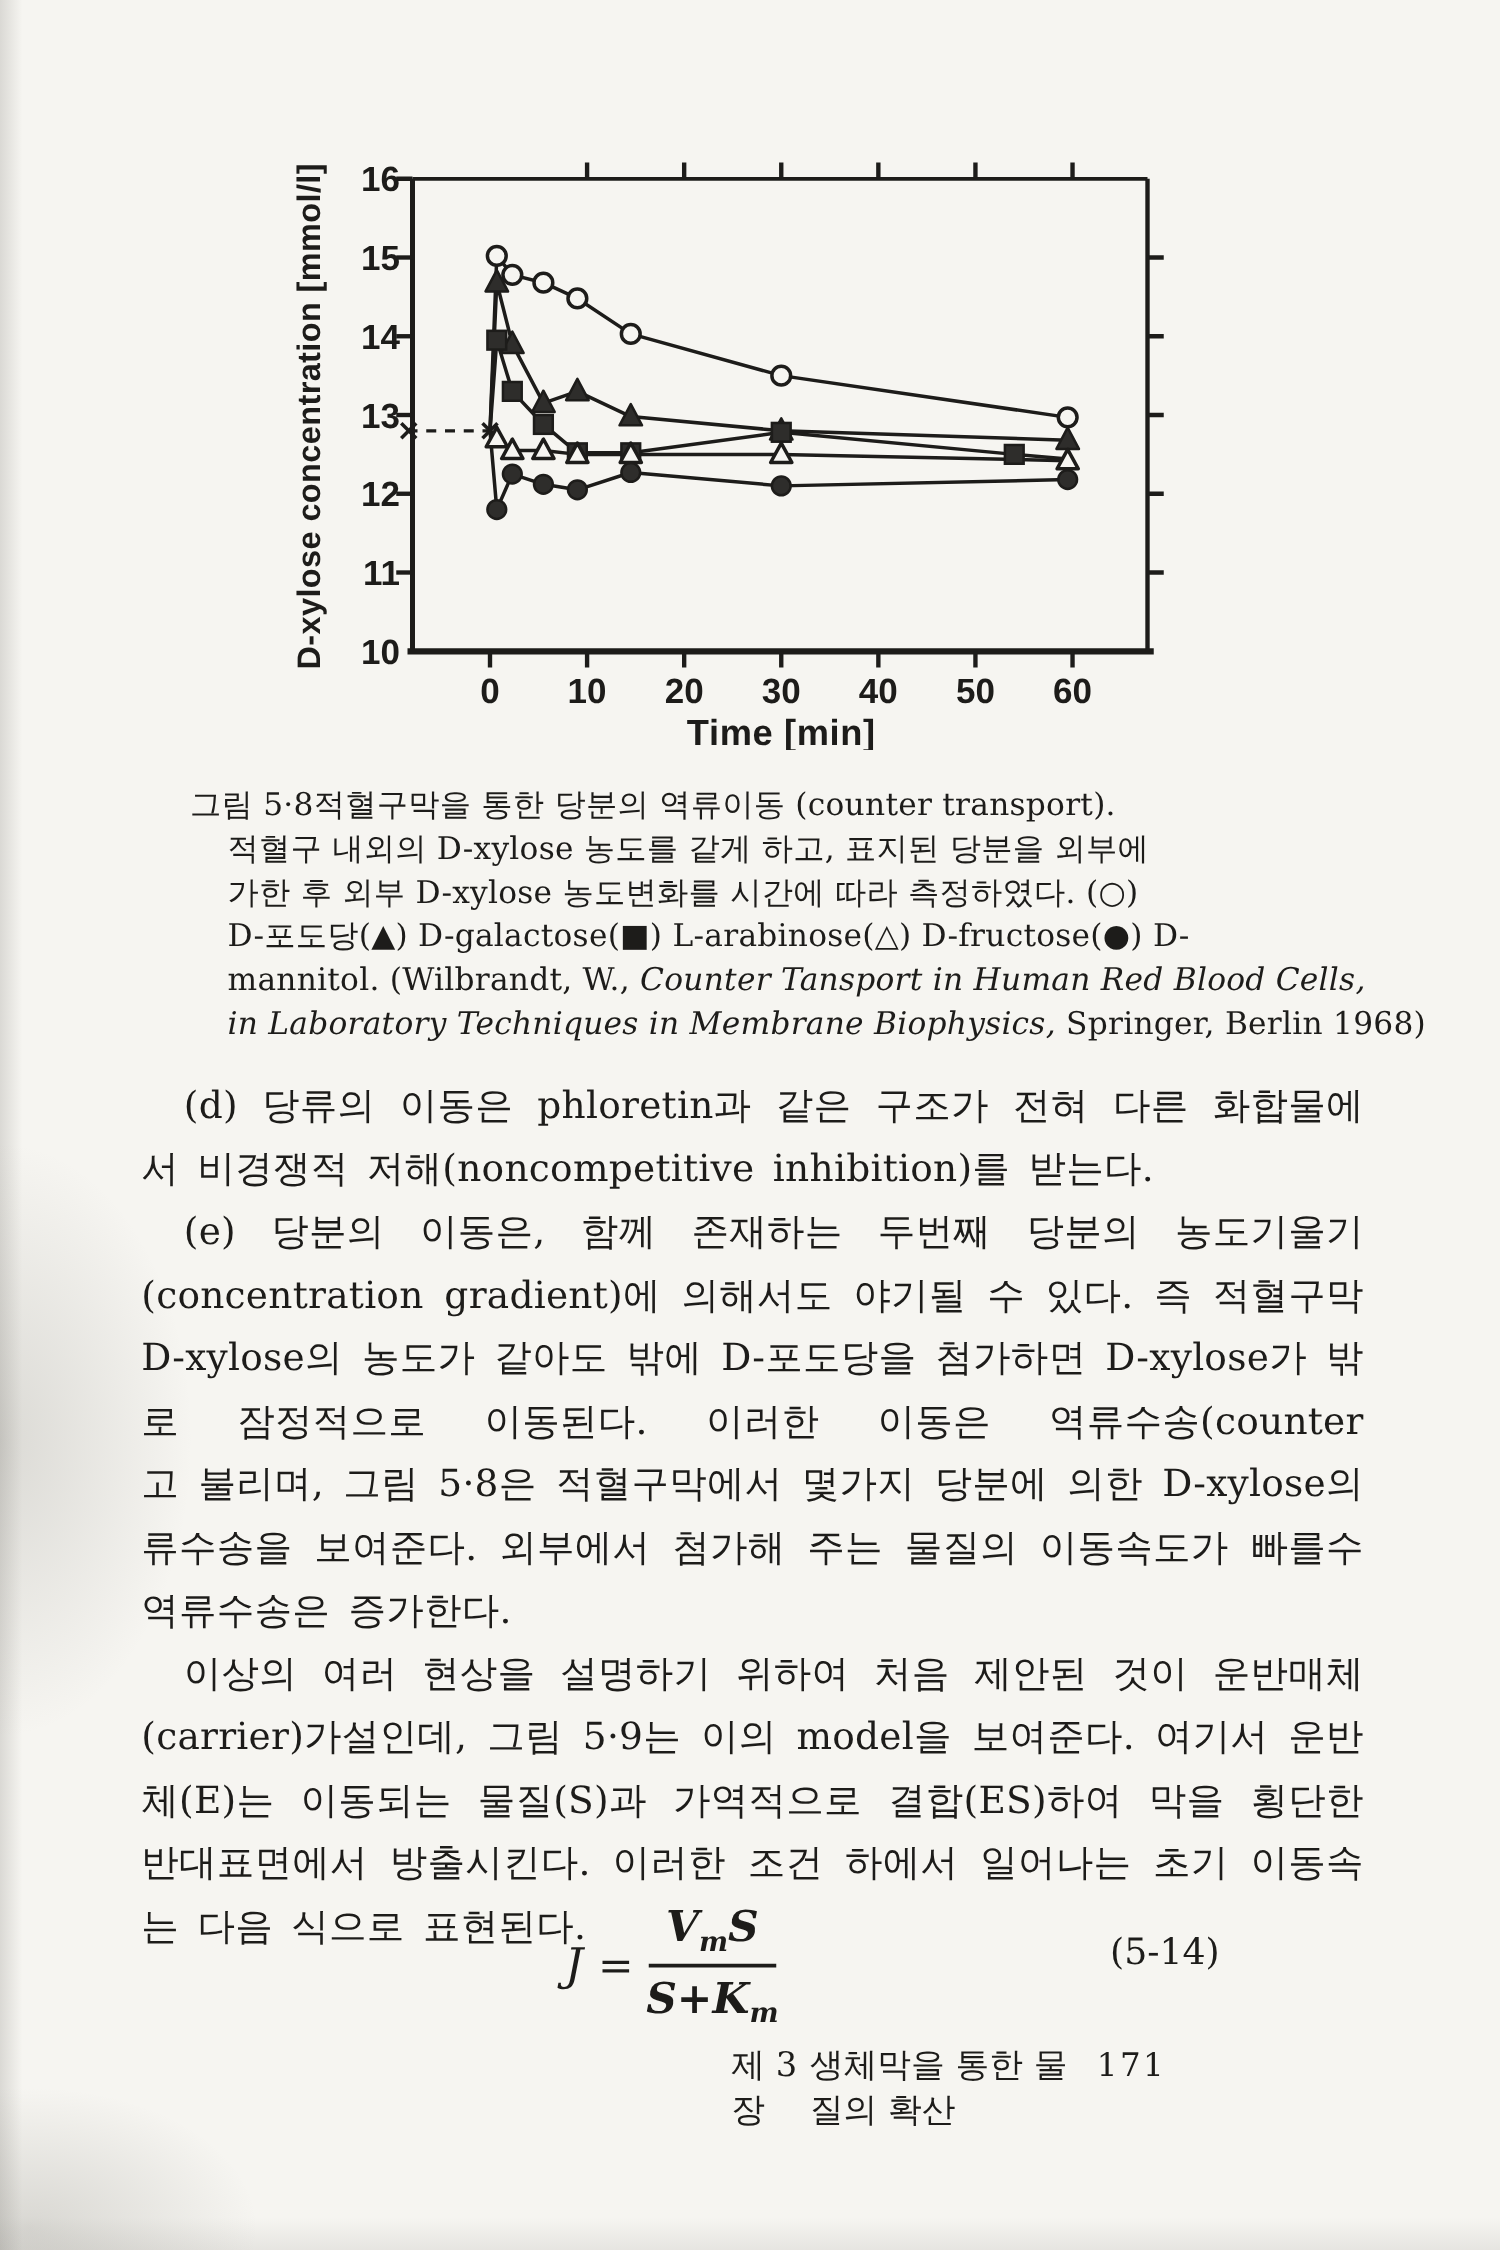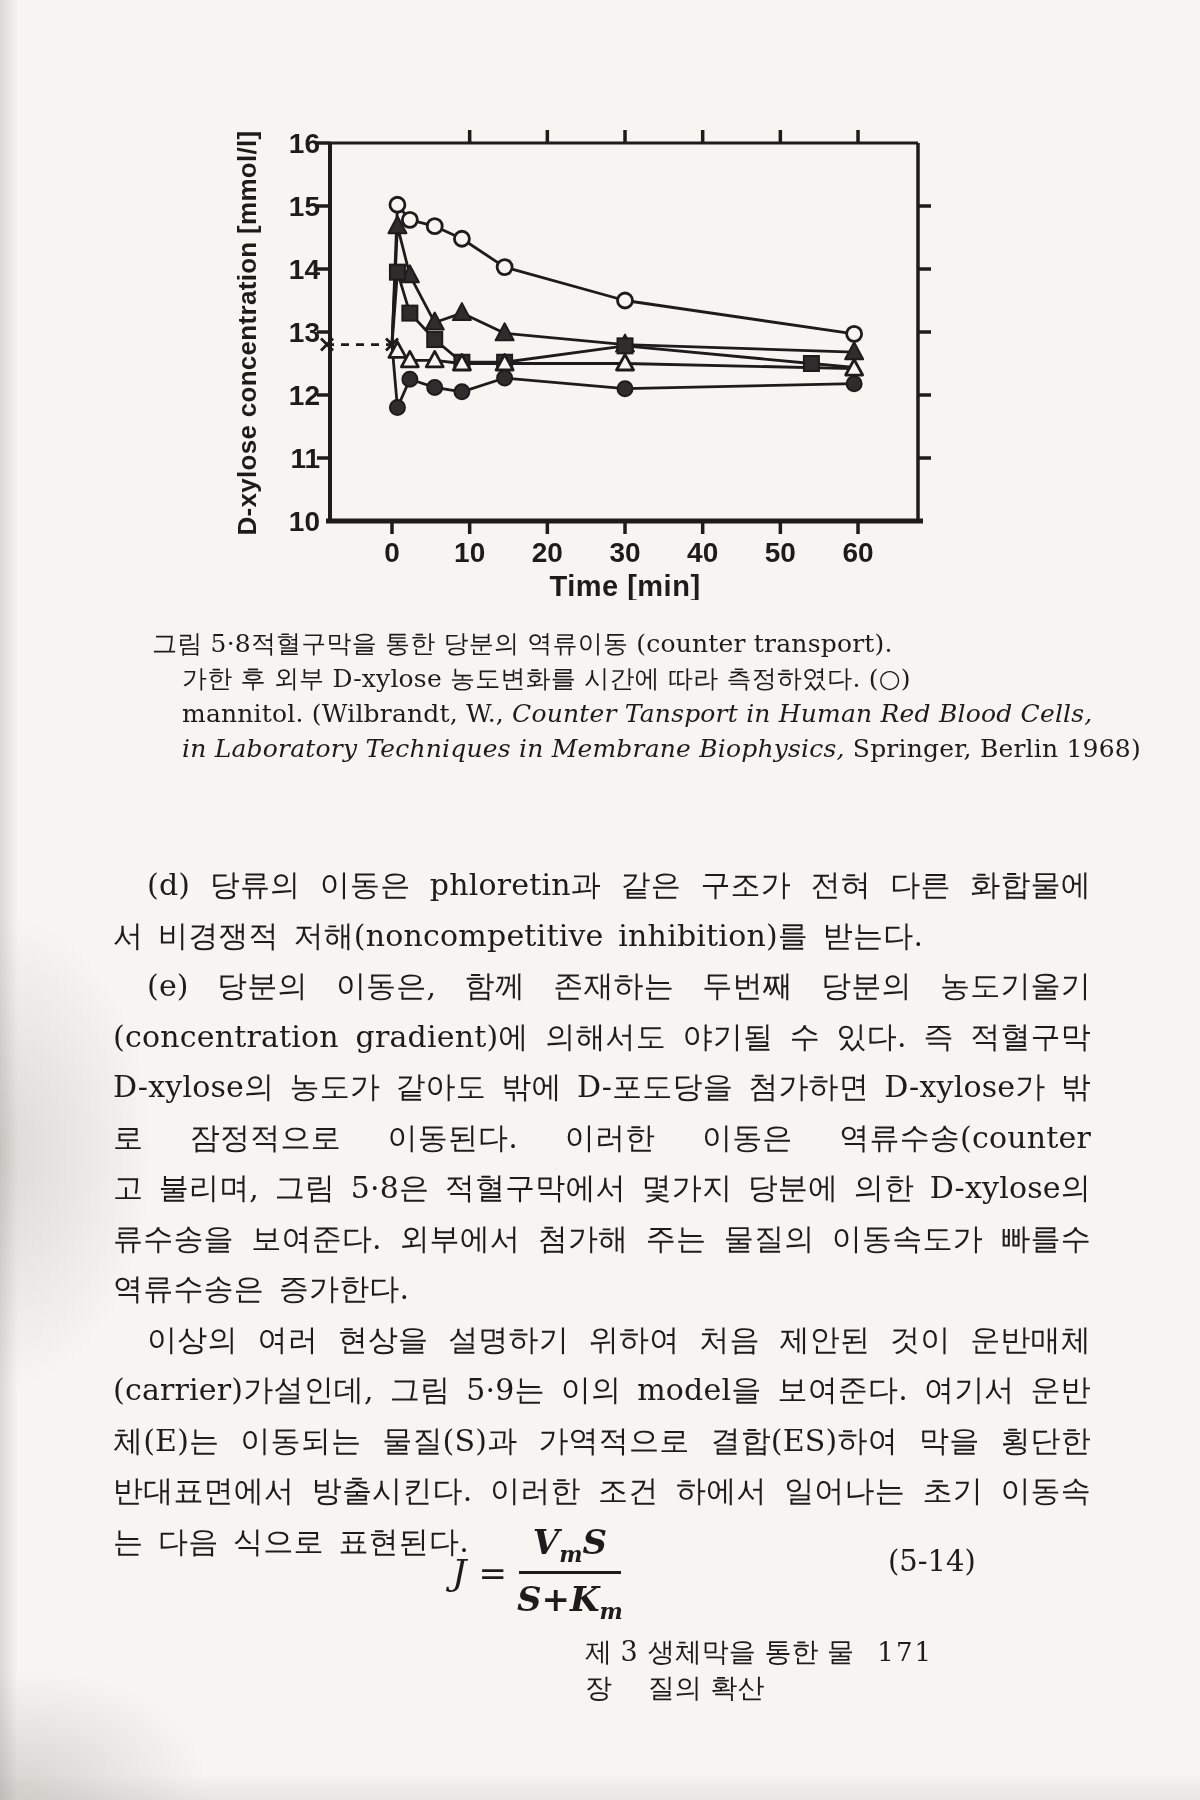--- a/index.html
+++ b/index.html
@@ -141,21 +141,23 @@
         <circle cx="625.01" cy="388.70000000000005" r="7.5" fill="#2e2d2b" stroke="#1d1c1a" stroke-width="2"></circle>
         <circle cx="854.1365000000001" cy="383.66" r="7.5" fill="#2e2d2b" stroke="#1d1c1a" stroke-width="2"></circle>
       </svg>
   </div>
 
   <div class="caption">
     <div class="cap-row">
       <span class="cap-label">그림 5·8</span><span>적혈구막을 통한 당분의 역류이동 (counter transport).</span>
     </div>
     <div id="caption-lines">
+        <div class="cap-row cap-cont"><span>적혈구 내외의 D-xylose 농도를 같게 하고, 표지된 당분을 외부에</span></div>
         <div class="cap-row cap-cont"><span>가한 후 외부 D-xylose 농도변화를 시간에 따라 측정하였다. (○)</span></div>
+        <div class="cap-row cap-cont"><span>D-포도당(▲) D-galactose(■) L-arabinose(△) D-fructose(●) D-</span></div>
         <div class="cap-row cap-cont"><span>mannitol. (Wilbrandt, W., </span><span class="it">Counter Tansport in Human Red Blood Cells,</span></div>
         <div class="cap-row cap-cont"><span class="it">in Laboratory Techniques in Membrane Biophysics,</span><span> Springer, Berlin 1968)</span></div>
       </div>
   </div>
 
   <div class="body-text" id="body-text">
       <div class="bline indent">(d) 당류의 이동은 phloretin과 같은 구조가 전혀 다른 화합물에 의해</div>
       <div class="bline last">서 비경쟁적 저해(noncompetitive inhibition)를 받는다.</div>
       <div class="bline indent">(e) 당분의 이동은, 함께 존재하는 두번째 당분의 농도기울기</div>
       <div class="bline">(concentration gradient)에 의해서도 야기될 수 있다. 즉 적혈구막 안팎의</div>

